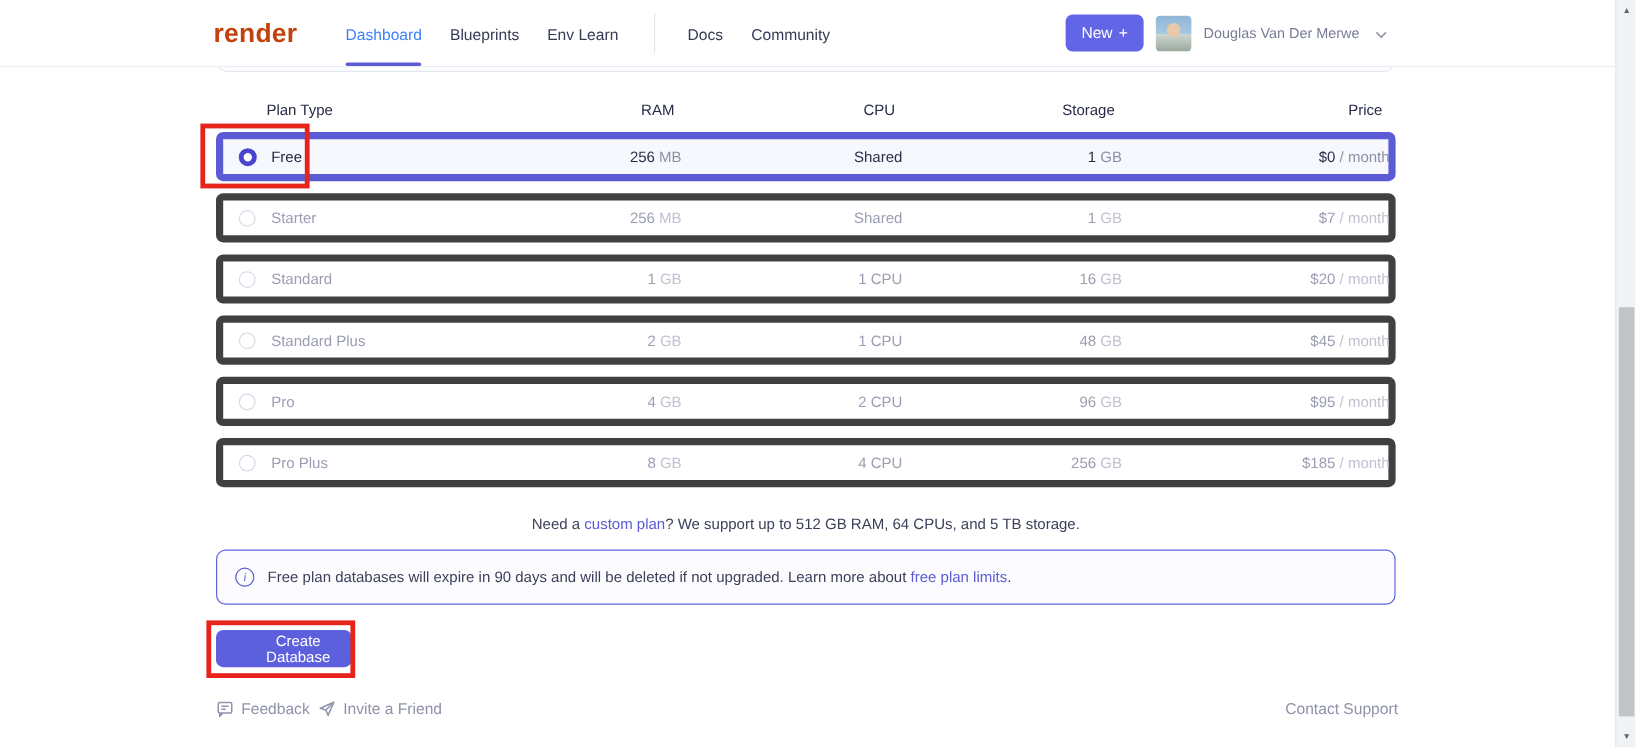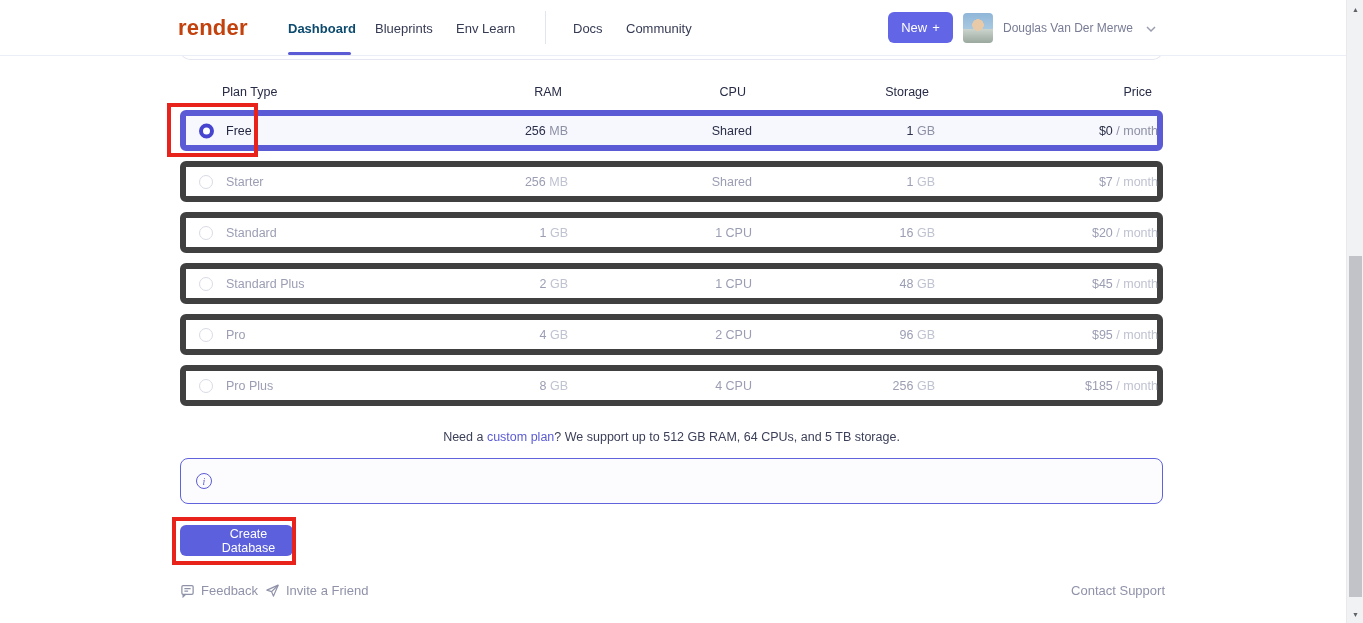--- a/index.html
+++ b/index.html
@@ -4,21 +4,21 @@
 <style>
   * { margin:0; padding:0; box-sizing:border-box; }
   body { font-family:"Liberation Sans", sans-serif; background:#fff; }
   .screen { position:relative; width:1363px; height:623px; background:#fff; overflow:hidden; }
 
   
   .header { position:absolute; top:0; left:0; width:1363px; height:56px; background:#fff;
             border-bottom:1px solid #eceef5; z-index:5; }
   .logo { position:absolute; left:178px; top:15px; font-size:22px; font-weight:bold; color:#c2410c; letter-spacing:.2px; cursor:pointer; }
   .nav-item { position:absolute; top:21px; font-size:13px; color:#363b54; cursor:pointer; white-space:nowrap; }
-  .nav-item.active { color:#0c4a6e; font-weight:700; }
+  .nav-item.active { color:#3b82f6; font-weight:400; }
   .nav-underline { position:absolute; left:288px; top:52px; width:63px; height:3px; background:#5b5bd6; border-radius:2px; }
   .nav-divider { position:absolute; left:545px; top:11px; width:1px; height:33px; background:#e3e5ee; }
   .new-btn { position:absolute; left:888px; top:12px; width:65px; height:31px; background:#6165e6;
              border-radius:6px; color:#fff; font-size:13px; display:flex; align-items:center;
              justify-content:center; gap:5px; cursor:pointer; }
   .avatar { position:absolute; left:963px; top:13px; width:30px; height:30px; border-radius:4px; cursor:pointer;
             background:
               radial-gradient(circle at 50% 40%, #e8c9a8 0 24%, rgba(0,0,0,0) 25%),
               linear-gradient(180deg,#8fb6d8 0%,#a8c8e0 52%,#cdd6cf 52%,#9aa89e 100%); }
   .user-name { position:absolute; left:1003px; top:21px; font-size:12px; color:#787c94; cursor:pointer; }
@@ -178,20 +178,21 @@
     <span class="cell cell-ram"><span>8</span> <span class="unit">GB</span></span>
     <span class="cell cell-cpu">4 CPU</span>
     <span class="cell cell-storage"><span>256</span> <span class="unit">GB</span></span>
     <span class="cell cell-price"><span>$185</span> <span class="unit">/ month</span></span>
   </div>
 
   <div class="custom-plan"><span>Need a </span><a class="link">custom plan</a><span>? We support up to 512 GB RAM, 64 CPUs, and 5 TB storage.</span></div>
 
   <div class="banner">
     <span class="info-icon">i</span>
+    <span class="banner-text"><span>Free plan databases will expire in 90 days and will be deleted if not upgraded. Learn more about </span><a class="link">free plan limits</a><span>.</span></span>
   </div>
 
   <button class="create-btn">Create Database</button>
 
   <div class="anno anno-free"></div>
   <div class="anno anno-create"></div>
 
   <div class="footer-item f-feedback">
     <svg class="ficon" viewBox="0 0 24 24" fill="none" stroke="#8f92a9" stroke-width="2">
       <rect x="3" y="4" width="18" height="14" rx="2"></rect>

